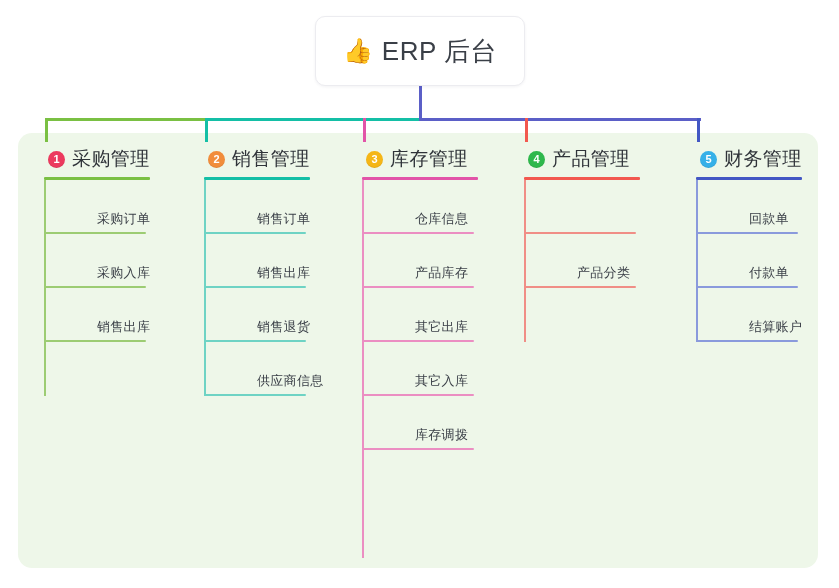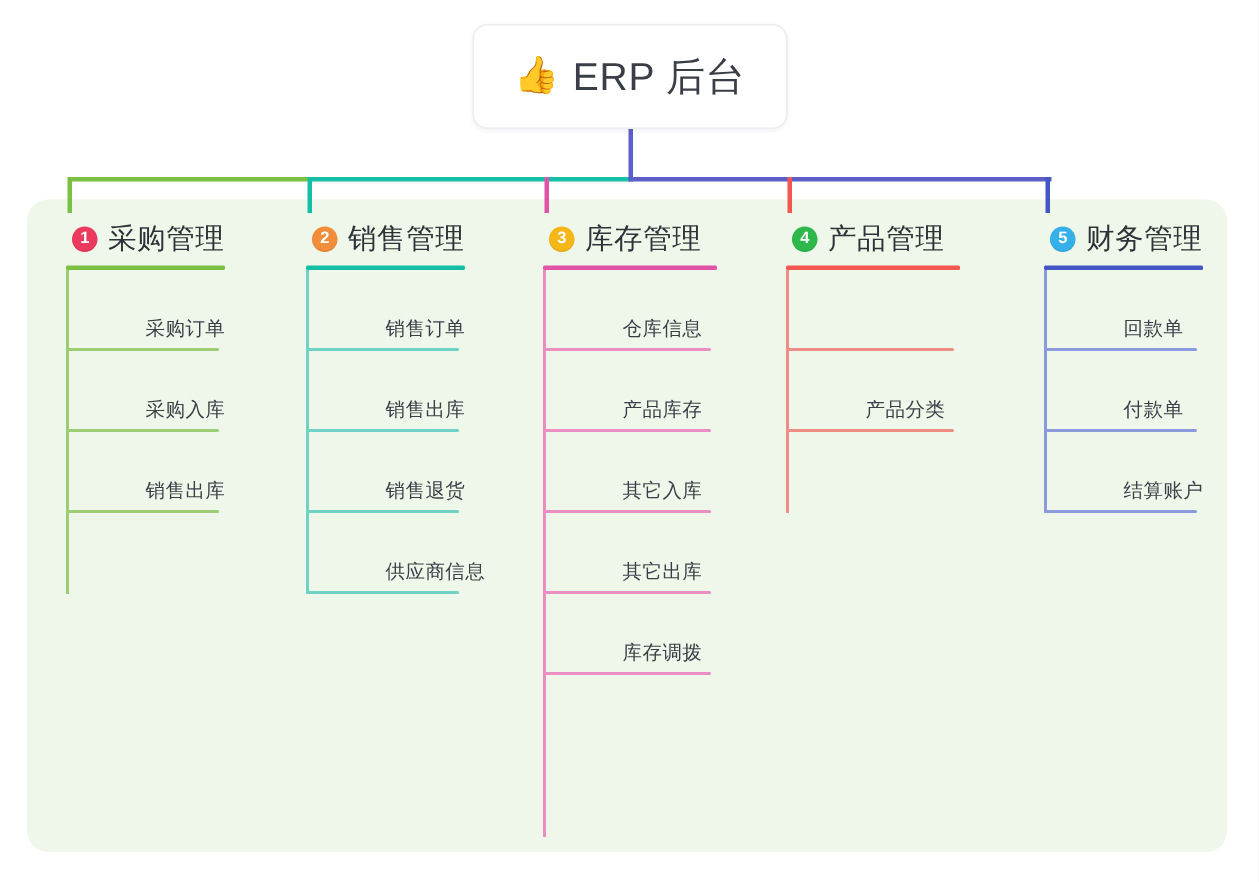--- a/index.html
+++ b/index.html
@@ -173,25 +173,25 @@
           <div class="stem" style="background: rgb(235, 142, 194); height: 378px;"></div>
           <div class="leaf">
             <span class="leaf-text">仓库信息</span>
             <div class="leaf-rule" style="background: rgb(235, 142, 194); width: 112px;"></div>
           </div>
           <div class="leaf">
             <span class="leaf-text">产品库存</span>
             <div class="leaf-rule" style="background: rgb(235, 142, 194); width: 112px;"></div>
           </div>
           <div class="leaf">
+            <span class="leaf-text">其它出库</span>
+            <div class="leaf-rule" style="background: rgb(235, 142, 194); width: 112px;"></div>
+          </div>
+          <div class="leaf">
             <span class="leaf-text">其它入库</span>
-            <div class="leaf-rule" style="background: rgb(235, 142, 194); width: 112px;"></div>
-          </div>
-          <div class="leaf">
-            <span class="leaf-text">其它出库</span>
             <div class="leaf-rule" style="background: rgb(235, 142, 194); width: 112px;"></div>
           </div>
           <div class="leaf">
             <span class="leaf-text">库存调拨</span>
             <div class="leaf-rule" style="background: rgb(235, 142, 194); width: 112px;"></div>
           </div>
         </div>
       </div>
       <div class="col" style="left: 524px; width: 160px;">
         <div class="col-head">

